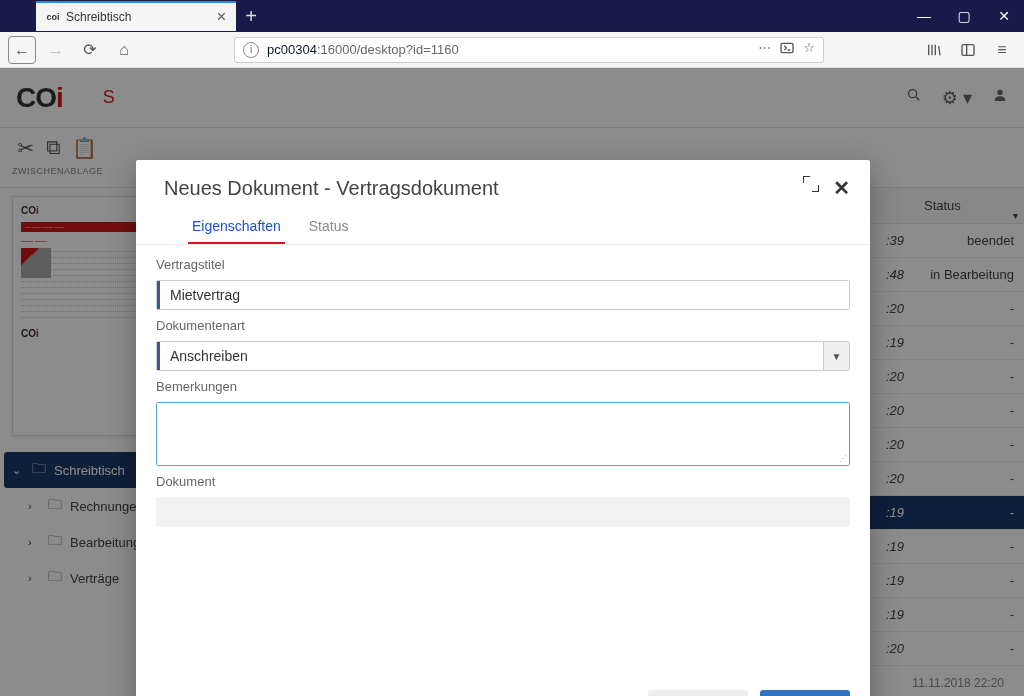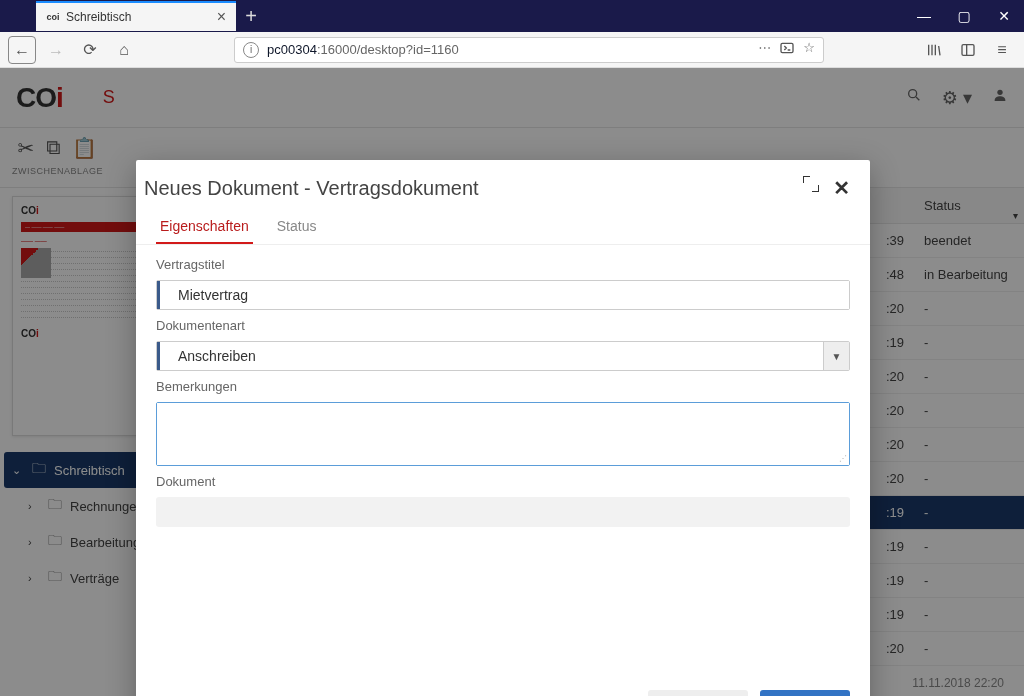--- a/index.html
+++ b/index.html
@@ -41,49 +41,49 @@
     .thumb-img { float: left; width: 30px; height: 30px; background: linear-gradient(135deg, #d21919 30%, #aaa 30%); margin-right: 4px; }
     .tree-item { display: flex; align-items: center; padding: 6px 8px; font-size: 13px; color: #444; gap: 8px; border-radius: 3px; }
     .tree-item.active { background: #1a3a6a; color: #fff; }
     .tree-item .chevron { width: 12px; font-size: 11px; }
     .tree-item .folder-icon { font-size: 14px; }
     .tree-item.indent { padding-left: 24px; }
     .main { flex: 1; background: #fff; }
     .table { width: 100%; font-size: 13px; color: #444; }
     .table-head { display: flex; height: 36px; align-items: center; background: #f8f8f8; border-bottom: 1px solid #e5e5e5; }
     .table-head > div { padding: 0 10px; font-weight: 500; }
-    .col-date { width: 140px; }
+    .col-date { width: 140px; font-style: italic; }
     .col-status { width: 110px; }
     .table-row { display: flex; height: 34px; align-items: center; border-bottom: 1px solid #eee; }
-    .table-row > div { padding: 0 10px; }
+    .table-row > div { padding: 0 10px; text-align: right; }
     .table-row.selected { background: #1a3a6a; color: #fff; }
     .table-row.last-text { color: #888; font-size: 12px; padding: 8px 20px; }
     .file-icon-cell { width: 30px; display: flex; justify-content: center; }
     .pdf-icon { color: #d21919; font-size: 14px; }
     .sort-ind { position: absolute; bottom: 2px; right: 6px; font-size: 10px; }
     
     .dim { position: absolute; inset: 0; background: rgba(0,0,0,0.45); }
     
     .dialog { position: absolute; top: 92px; left: 136px; width: 734px; height: 582px; background: #fff; border-radius: 2px; box-shadow: 0 8px 30px rgba(0,0,0,0.3); display: flex; flex-direction: column; }
-    .dialog-head { display: flex; align-items: center; padding: 16px 20px 10px 8px; gap: 8px; }
+    .dialog-head { display: flex; align-items: center; padding: 16px 20px 10px 28px; gap: 8px; }
     .dialog-title { font-size: 20px; color: #444; font-weight: 400; }
     .dialog-head-actions { margin-left: auto; display: flex; gap: 14px; font-size: 16px; color: #333; }
     .expand-icon { display: inline-block; width: 16px; height: 16px; position: relative; }
     .expand-icon::before, .expand-icon::after { content: ""; position: absolute; width: 6px; height: 6px; border: 1.5px solid #333; }
     .expand-icon::before { top: 0; left: 0; border-right: none; border-bottom: none; }
     .expand-icon::after { bottom: 0; right: 0; border-left: none; border-top: none; }
     .dialog-tabs { display: flex; gap: 20px; padding: 0 20px; border-bottom: 1px solid #eee; }
     .dialog-tab { padding: 8px 4px; font-size: 14px; color: #888; border-bottom: 2px solid transparent; }
-    .dialog-tab.active { color: #b91c1c; border-bottom-color: #d21919; }
+    .dialog-tab.active { color: #1d4ed8; border-bottom-color: #d21919; margin-left: 32px; }
     .dialog-body { flex: 1; padding: 12px 20px; display: flex; flex-direction: column; gap: 8px; }
     .form-label { font-size: 13px; color: #666; }
     .form-input-wrap { border: 1px solid #ccc; border-radius: 2px; display: flex; align-items: stretch; background: #fff; }
     .form-input-wrap.focused { border-color: #5b9dd9; }
     .form-accent { width: 3px; background: #3a5a8a; }
-    .form-input { flex: 1; border: none; outline: none; padding: 6px 18px; font-size: 14px; color: #333; font-family: inherit; resize: none; }
+    .form-input { flex: 1; border: none; outline: none; padding: 6px 10px; font-size: 14px; color: #333; font-family: inherit; resize: none; }
     .form-select-btn { width: 26px; background: #eee; border-left: 1px solid #ccc; display: flex; align-items: center; justify-content: center; font-size: 10px; color: #555; }
     .form-textarea-wrap { height: 64px; }
     .form-readonly { border: none; background: #f2f2f2; border-radius: 3px; height: 30px; }
     .textarea-resize { position: absolute; right: 2px; bottom: 2px; font-size: 8px; color: #aaa; }
     .dialog-foot { display: flex; justify-content: flex-end; gap: 12px; padding: 16px 20px 20px 20px; }
     .btn { min-width: 90px; padding: 8px 16px; border-radius: 3px; font-size: 14px; text-align: center; border: none; }
     .btn-cancel { background: #eee; color: #555; }
     .btn-ok { background: #3273c4; color: #fff; }
     svg.ic { width: 16px; height: 16px; }
   </style>

